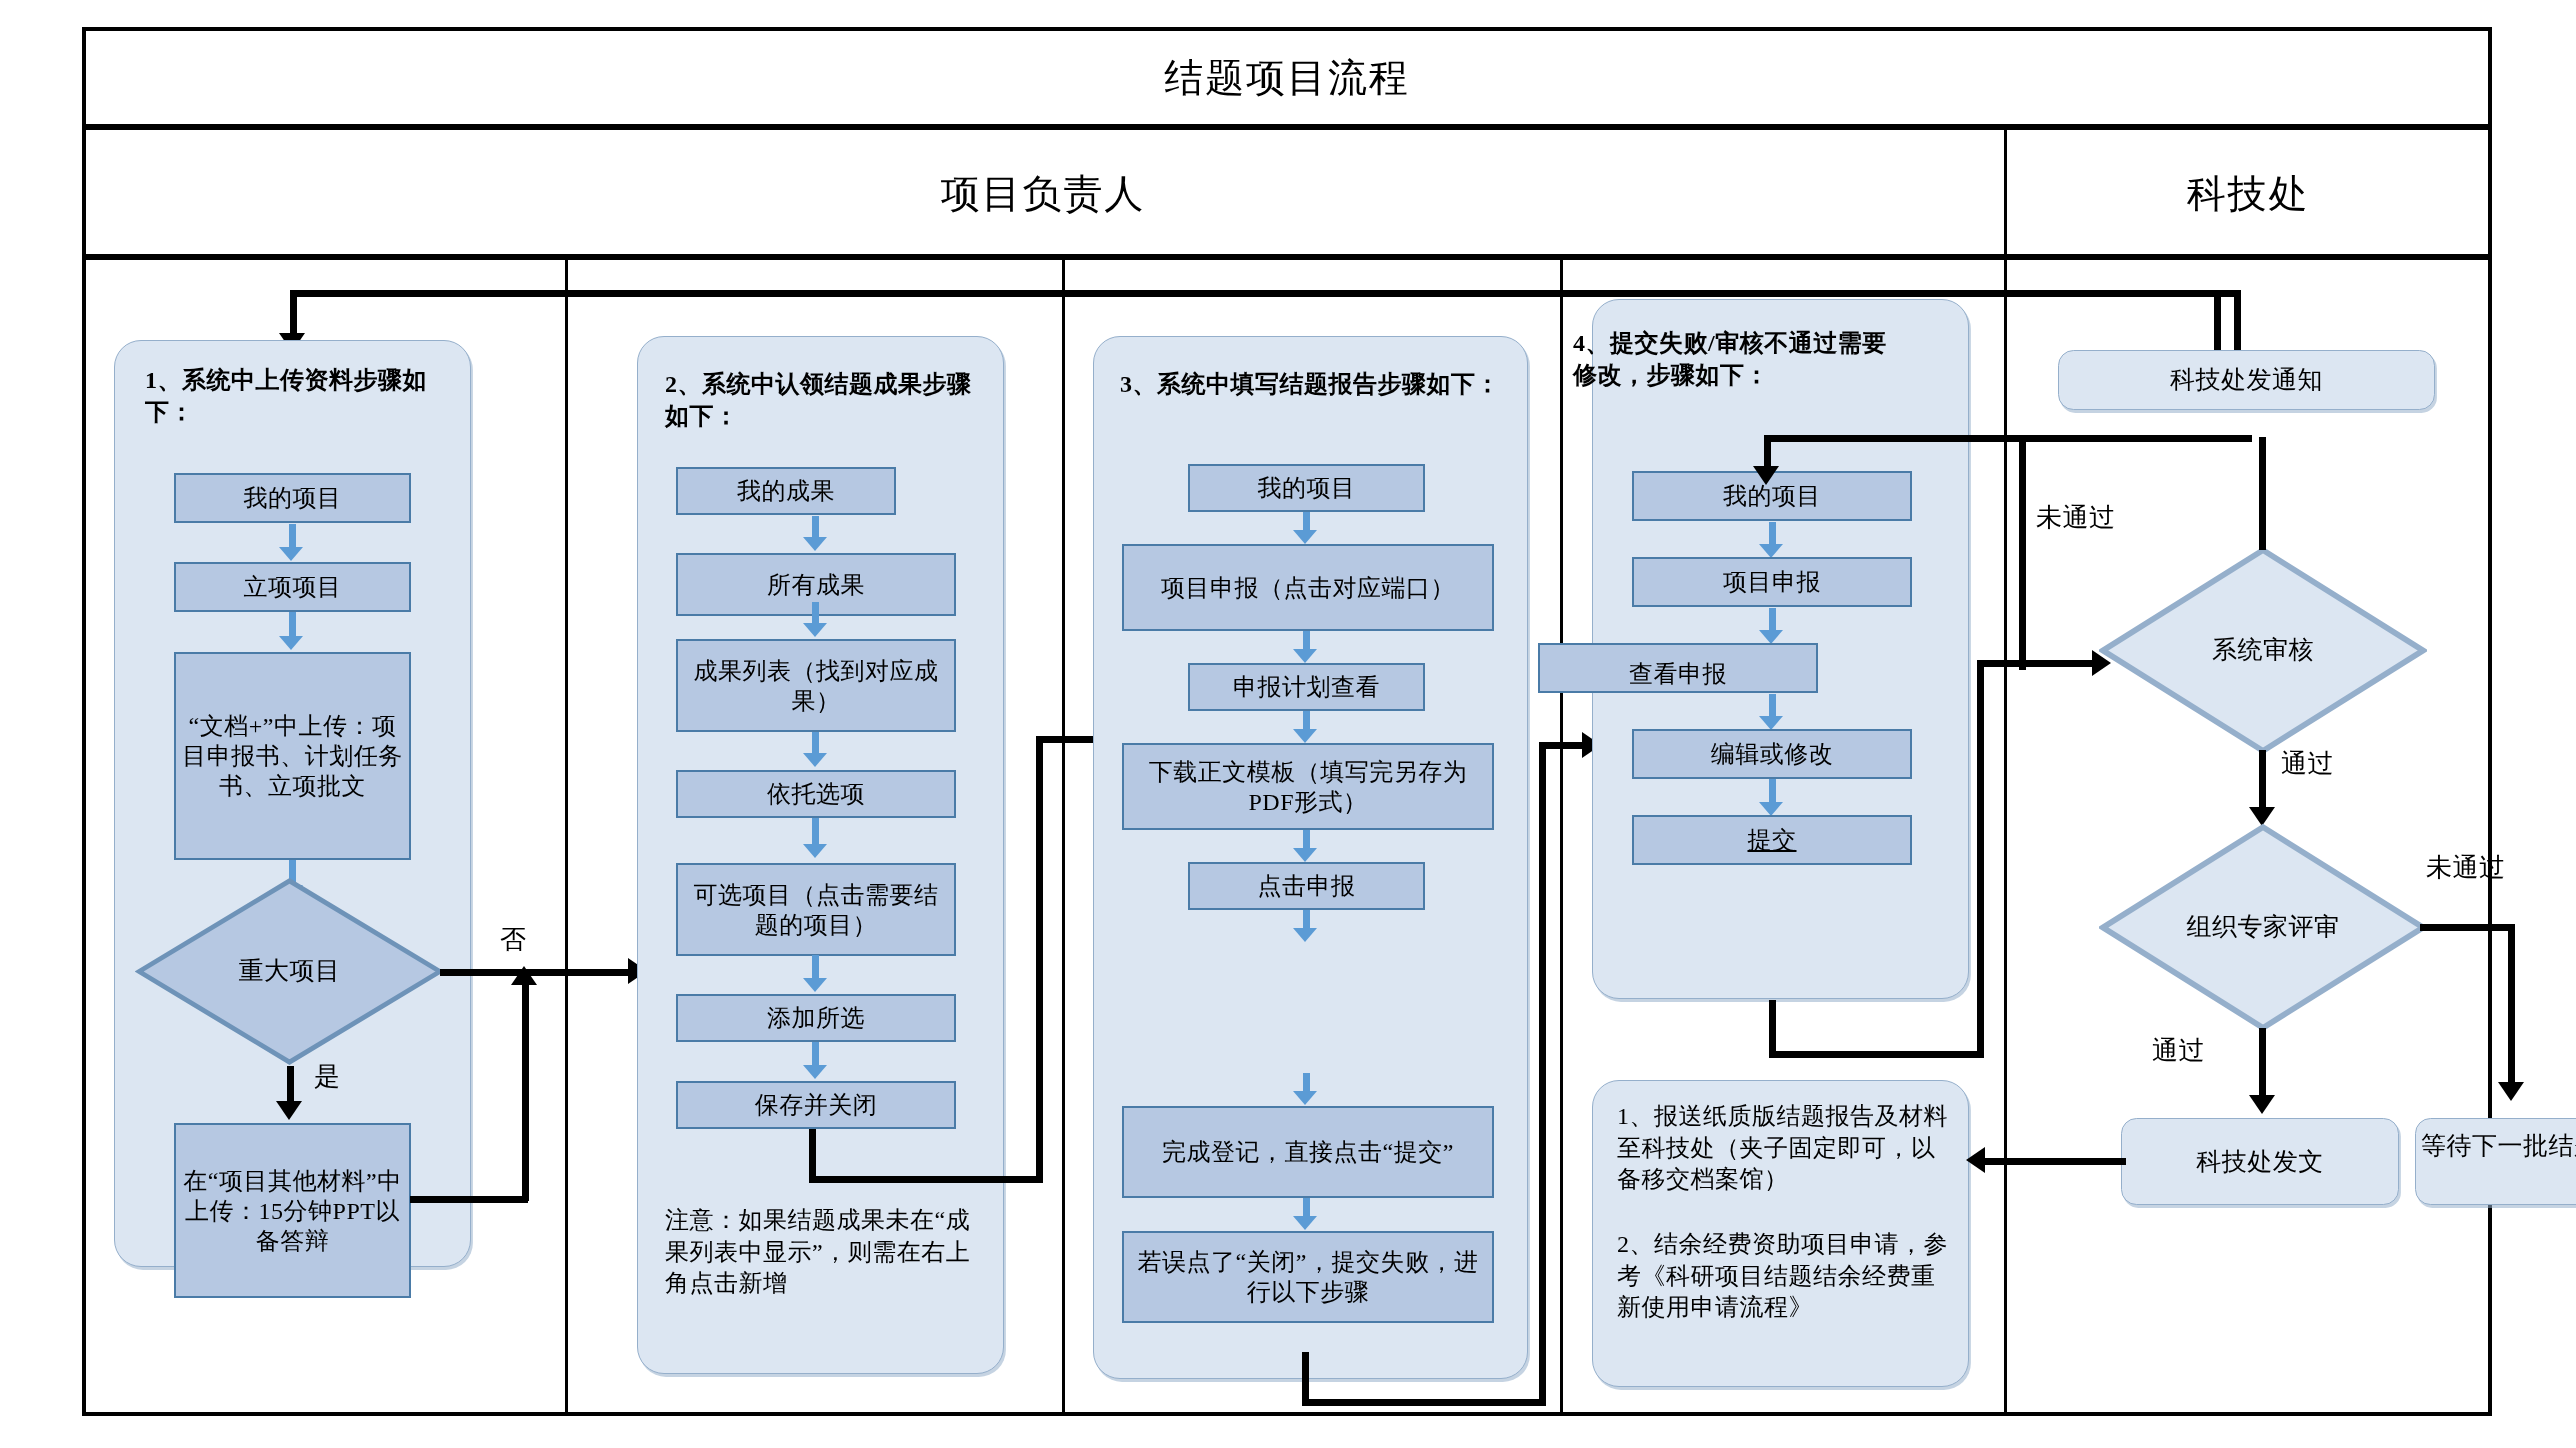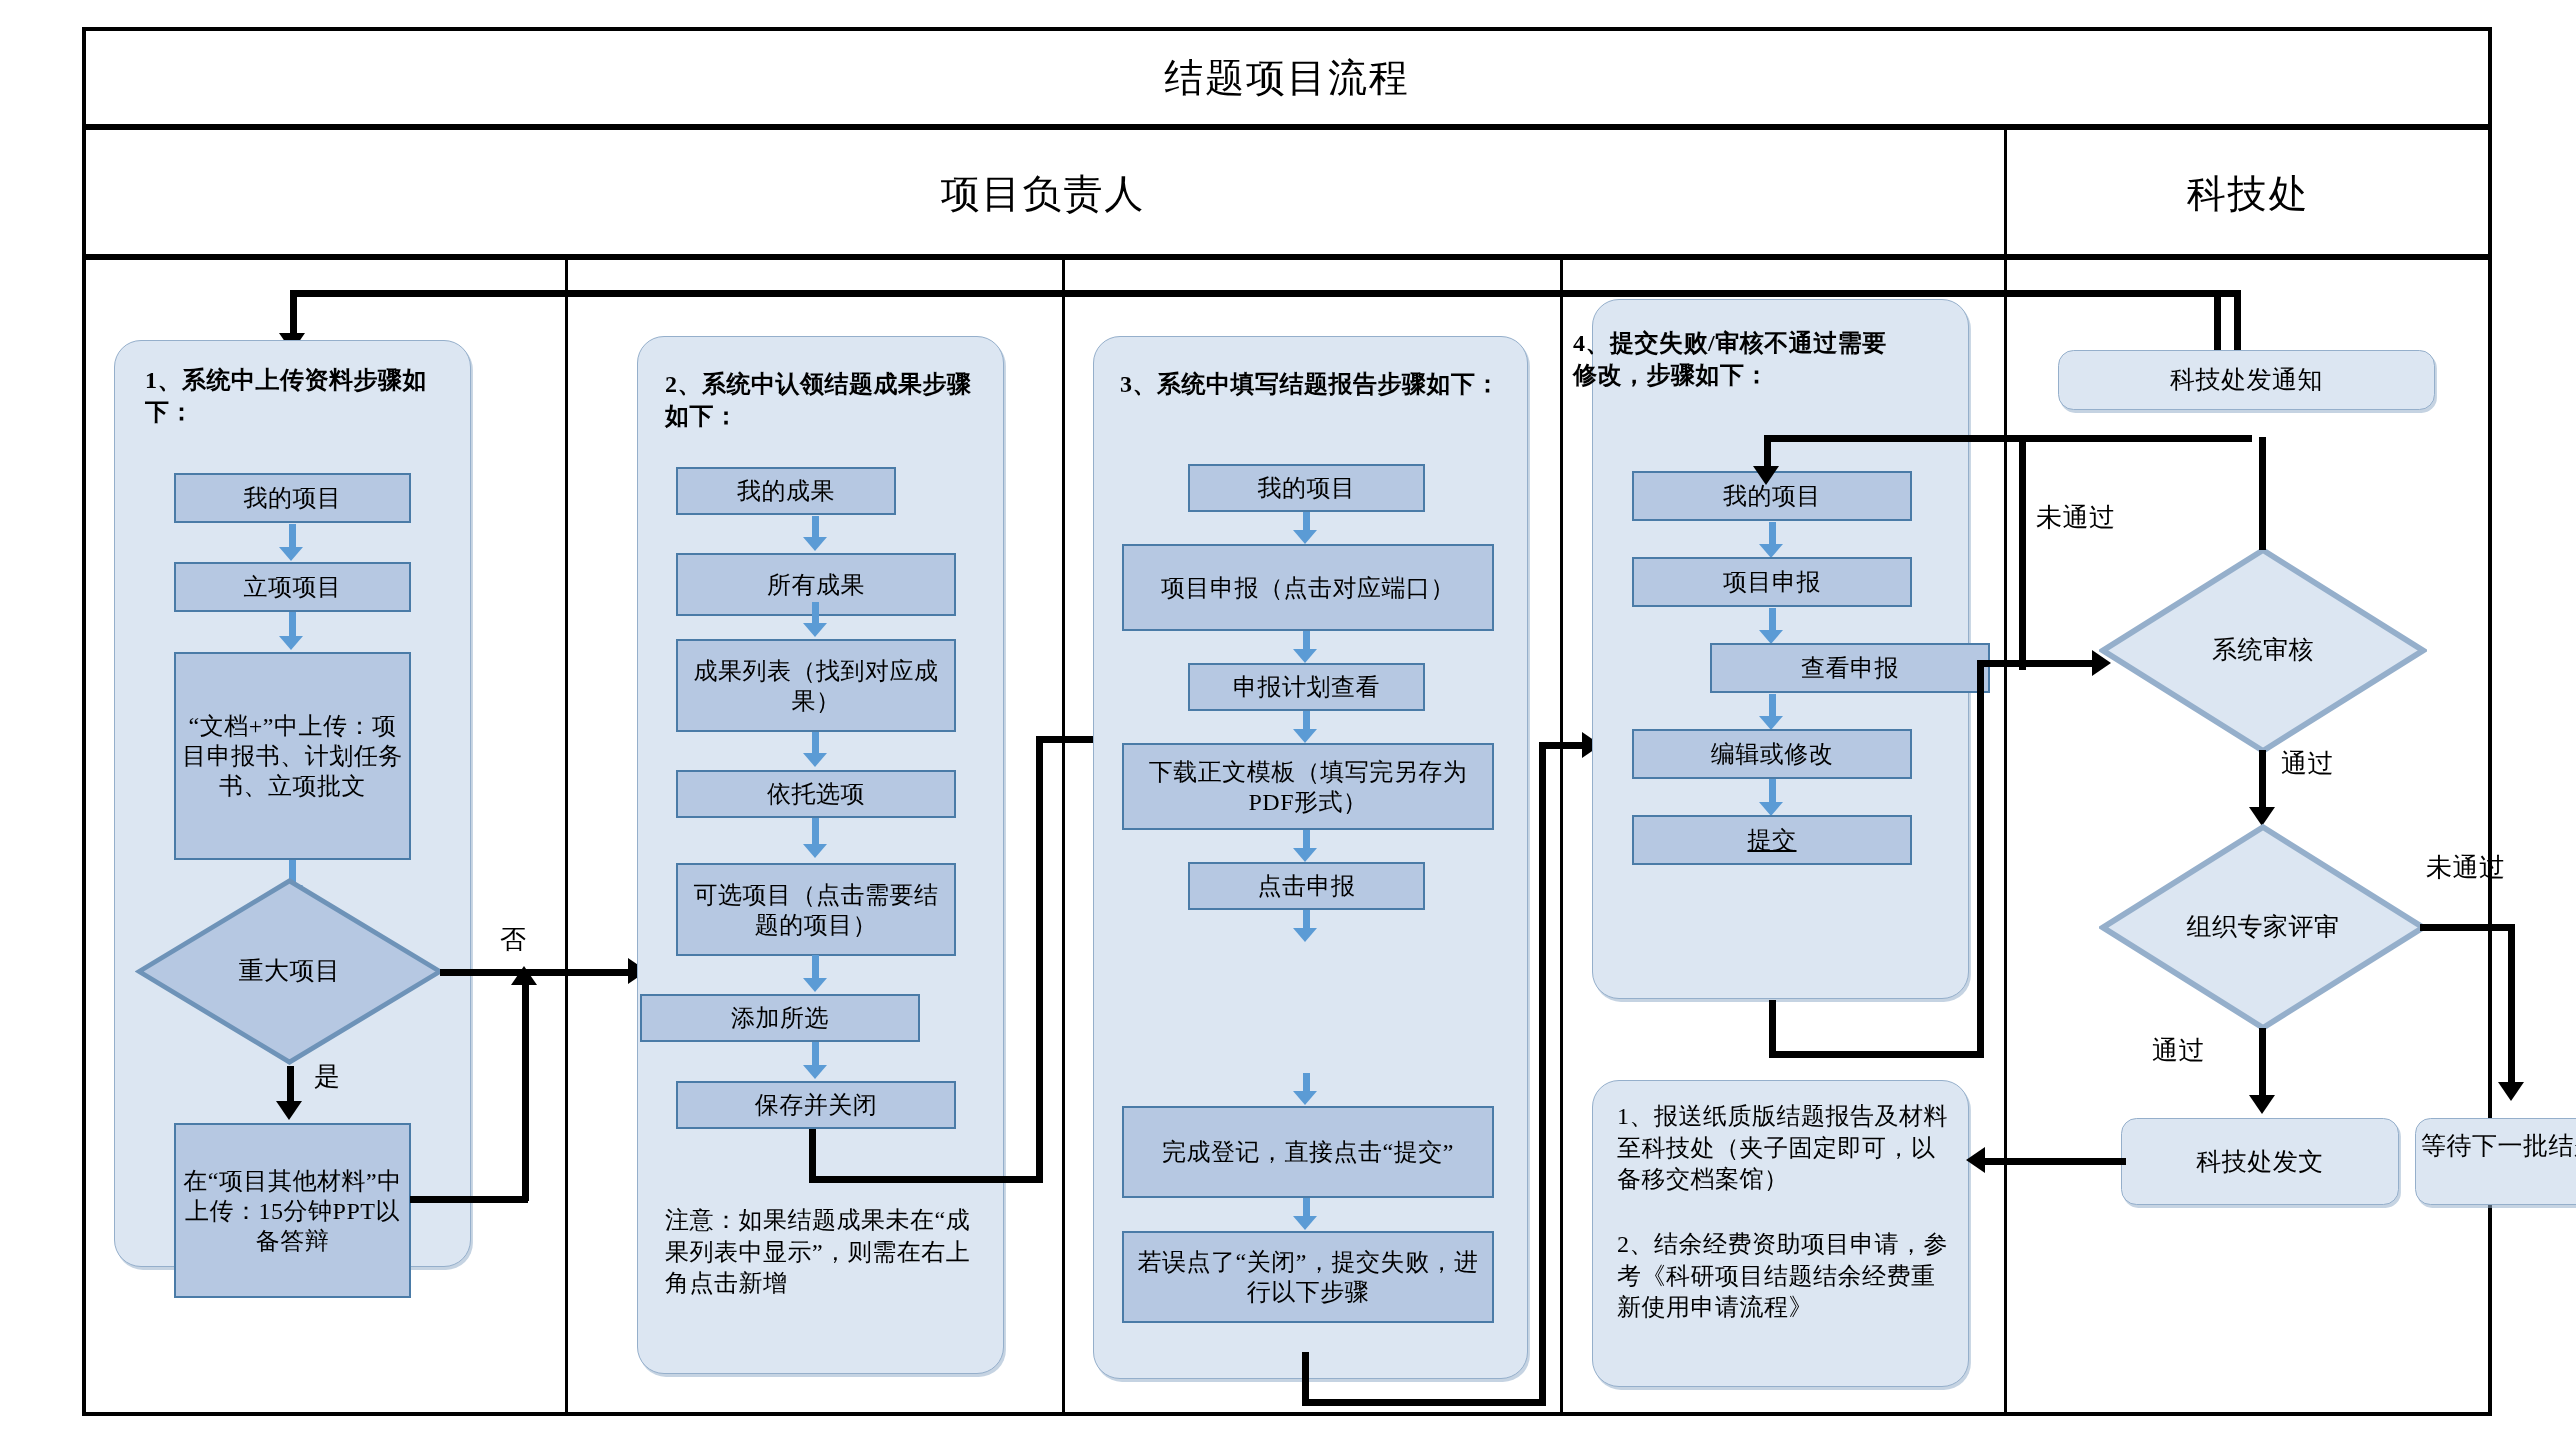--- a/index.html
+++ b/index.html
@@ -158,21 +158,21 @@
   </div>
   <div class="bconn" style="left:812px;top:818px;height:29px;"></div>
   <div class="bhead" style="left:803px;top:844px;"></div>
 
   <div class="pbox" style="left:676px;top:863px;width:280px;height:93px;">
     <span>可选项目（点击需要结题的项目）</span>
   </div>
   <div class="bconn" style="left:812px;top:955px;height:26px;"></div>
   <div class="bhead" style="left:803px;top:978px;"></div>
 
-  <div class="pbox" style="left:640px;top:994px;width:280px;height:48px;">
+  <div class="pbox" style="left:676px;top:994px;width:280px;height:48px;">
     <span>添加所选</span>
   </div>
   <div class="bconn" style="left:812px;top:1042px;height:26px;"></div>
   <div class="bhead" style="left:803px;top:1065px;"></div>
 
   <div class="pbox" style="left:676px;top:1081px;width:280px;height:48px;">
     <span>保存并关闭</span>
   </div>
 
   <div class="panel-note" style="left:665px;top:1205px;width:319px;">注意：如果结题成果未在“成果列表中显示”，则需在右上角点击新增</div>
@@ -243,21 +243,21 @@
   </div>
   <div class="bconn" style="left:1769px;top:522px;height:25px;"></div>
   <div class="bhead" style="left:1759px;top:544px;"></div>
 
   <div class="pbox" style="left:1632px;top:557px;width:280px;height:50px;">
     <span>项目申报</span>
   </div>
   <div class="bconn" style="left:1769px;top:608px;height:25px;"></div>
   <div class="bhead" style="left:1759px;top:630px;"></div>
 
-  <div class="pbox" style="left:1710px;top:643px;width:280px;height:50px;">
+  <div class="pbox" style="left:1538px;top:643px;width:280px;height:50px;align-items:flex-end;">
     <span>查看申报</span>
   </div>
   <div class="bconn" style="left:1769px;top:694px;height:25px;"></div>
   <div class="bhead" style="left:1759px;top:716px;"></div>
 
   <div class="pbox" style="left:1632px;top:729px;width:280px;height:50px;">
     <span>编辑或修改</span>
   </div>
   <div class="bconn" style="left:1769px;top:779px;height:25px;"></div>
   <div class="bhead" style="left:1759px;top:802px;"></div>

